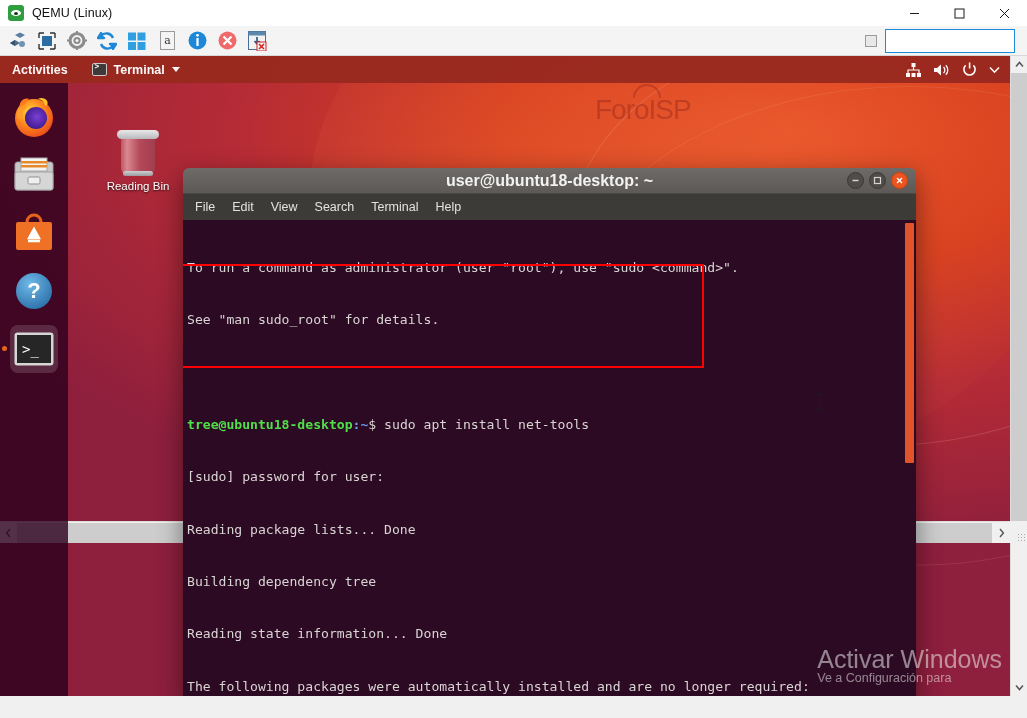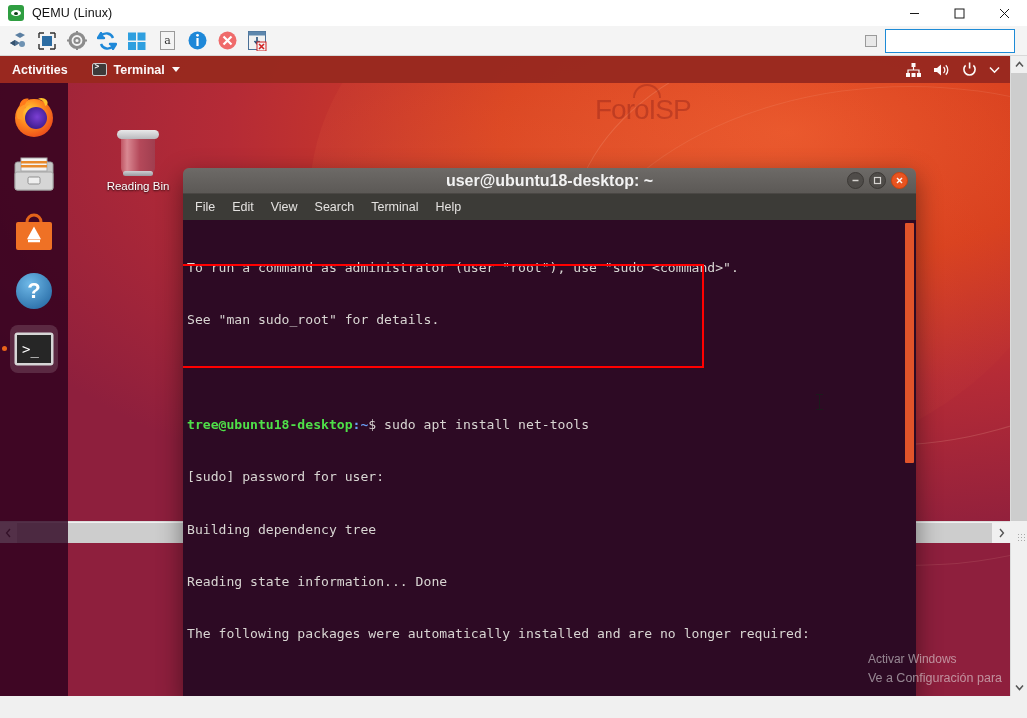--- a/index.html
+++ b/index.html
@@ -170,21 +170,21 @@
     border:2px solid rgba(120,20,20,0.28); border-bottom:none;
     border-radius:14px 14px 0 0;
   }
 
   
   .watermark-activate {
     position:absolute; right:8px; bottom:10px; z-index:6; text-align:left;
     color:rgba(235,235,235,0.55); font-family:"Liberation Sans", sans-serif;
     pointer-events:none;
   }
-  .wa-title { font-size:12px; line-height:22px;margin-top:16px; }
+  .wa-title { font-size:25px; line-height:22px;margin-top:16px; }
   .wa-sub { font-size:12.5px; line-height:16px; }
 
   
   .terminal-window {
     position:absolute; left:183px; top:112px; width:733px; height:533px;
     z-index:5; box-shadow:0 8px 26px rgba(0,0,0,0.45);
     border-radius:6px 6px 0 0; overflow:hidden;
   }
   .term-titlebar {
     height:26px; background:linear-gradient(180deg,#6d6a67 0%, #5c5956 100%);
@@ -565,20 +565,21 @@
         <div class="term-menu-item">Help</div>
       </div>
 
       <div class="term-body">
         <div class="term-text">
           <div class="term-line">To run a command as administrator (user "root"), use "sudo &lt;command&gt;".</div>
           <div class="term-line">See "man sudo_root" for details.</div>
           <div class="term-line">&nbsp;</div>
           <div class="term-line"><span class="prompt-user">tree@ubuntu18-desktop</span><span class="prompt-path">:~</span><span class="prompt-dollar">$ </span><span>sudo apt install net-tools</span></div>
           <div class="term-line">[sudo] password for user:</div>
+          <div class="term-line">Reading package lists... Done</div>
           <div class="term-line">Building dependency tree</div>
           <div class="term-line">Reading state information... Done</div>
           <div class="term-line">The following packages were automatically installed and are no longer required:</div>
           
           
           
           
           
           
           

